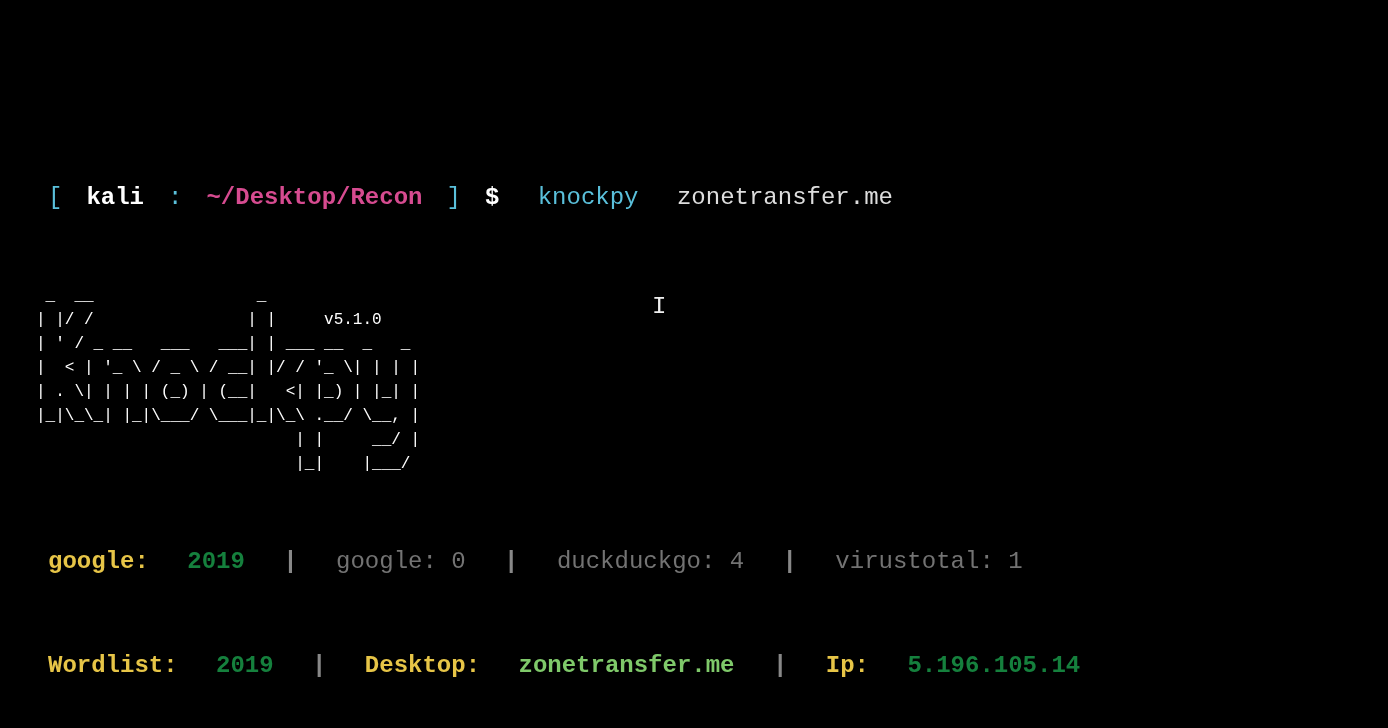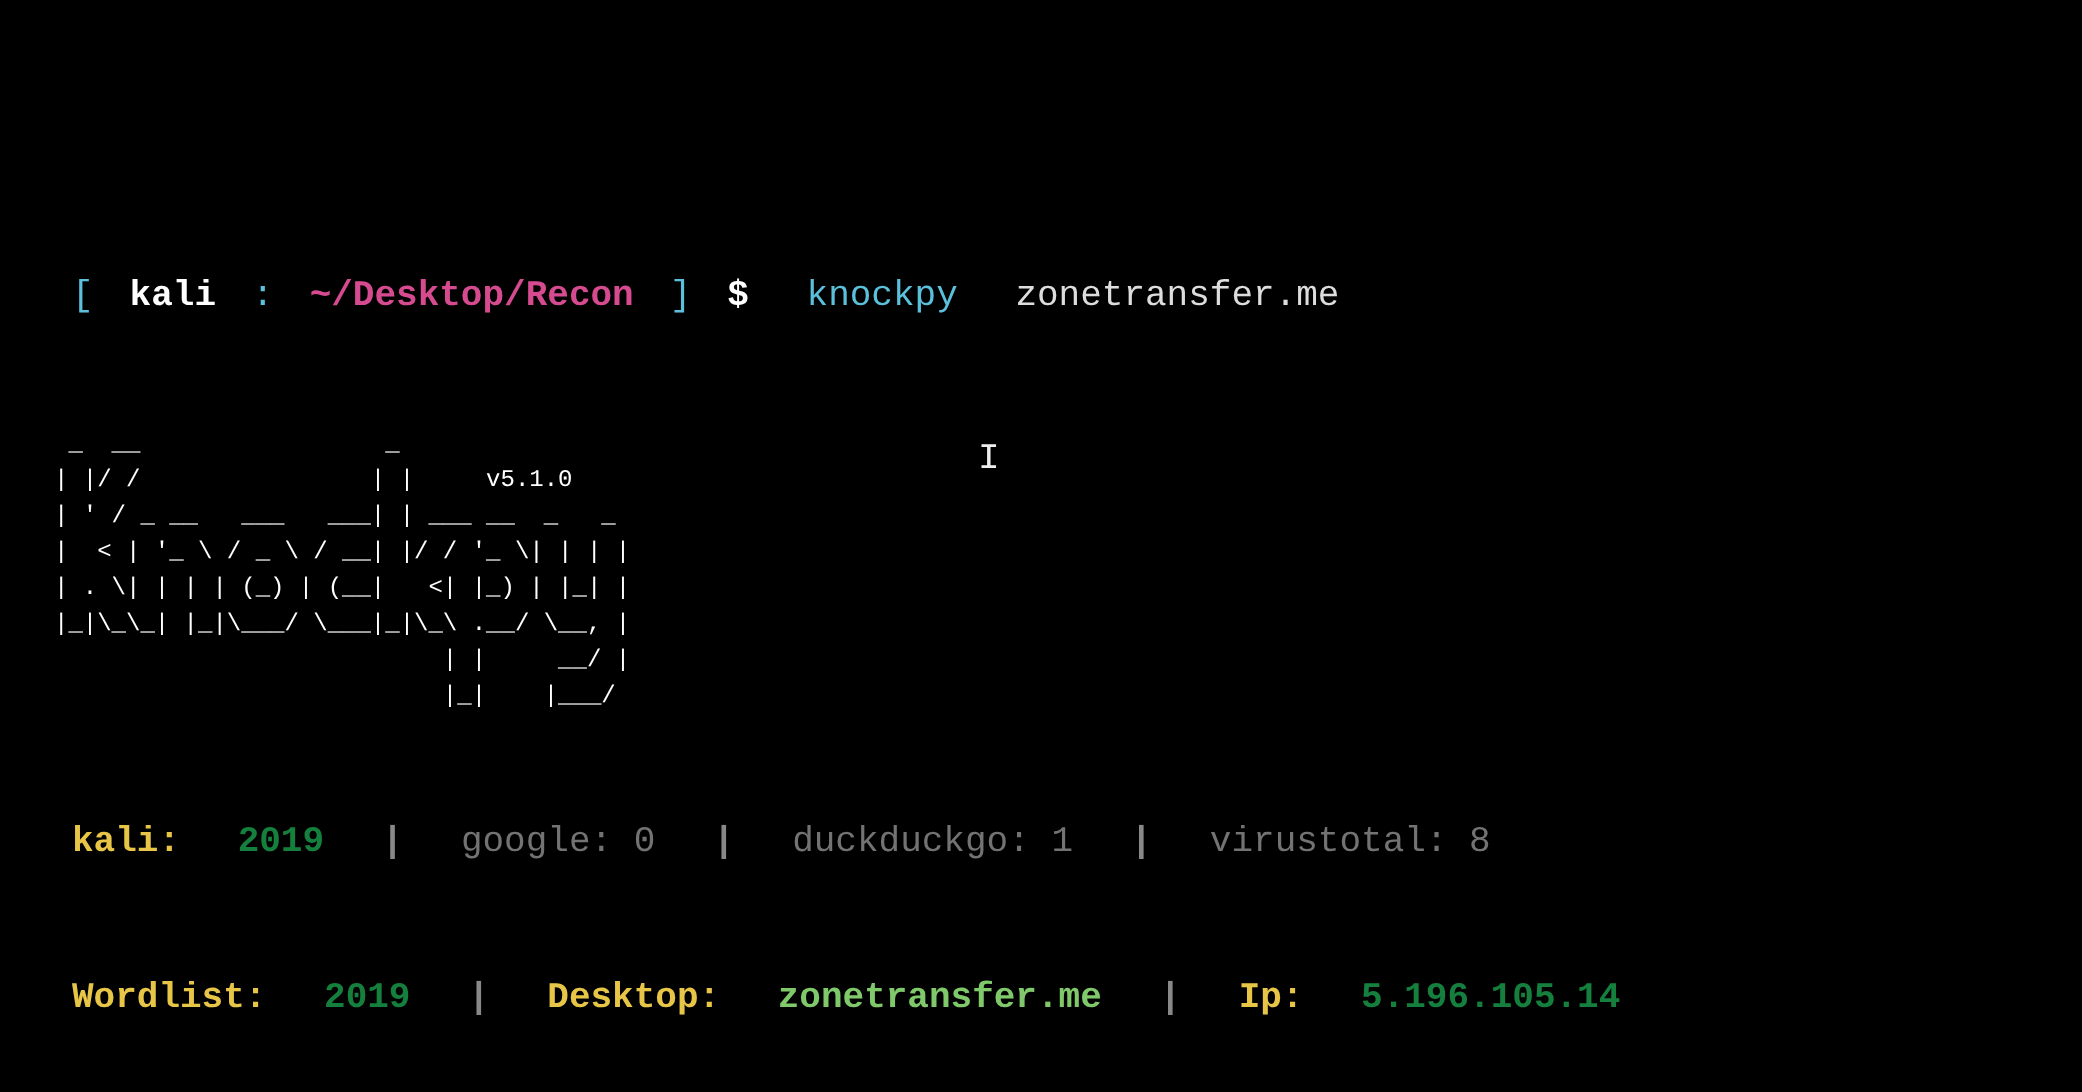--- a/index.html
+++ b/index.html
@@ -49,21 +49,21 @@
 
 <div class="prompt-line"><span class="bracket">[</span><span class="user">kali</span><span class="bracket">:</span><span class="path">~/Desktop/Recon</span><span class="bracket">]</span><span class="dollar">$</span> <span class="cmd">knockpy</span> <span class="arg">zonetransfer.me</span></div>
 <div class="ascii-art"> _  __                 _                
 | |/ /                | |     v5.1.0
 | ' / _ __   ___   ___| | ___ __  _   _ 
 |  &lt; | '_ \ / _ \ / __| |/ / '_ \| | | |
 | . \| | | | (_) | (__|   &lt;| |_) | |_| |
 |_|\_\_| |_|\___/ \___|_|\_\ .__/ \__, |
                            | |     __/ |
                            |_|    |___/ </div>
-<div class="stats-line"><span class="lbl-yellow">kali:</span> <span class="val-cyan">2019</span><span class="sep"> | </span><span class="plain">google: 0</span><span class="sep"> | </span><span class="plain">duckduckgo: 1</span><span class="sep"> | </span><span class="plain">virustotal: 8</span></div>
+<div class="stats-line"><span class="lbl-yellow">google:</span> <span class="val-cyan">2019</span><span class="sep"> | </span><span class="plain">google: 0</span><span class="sep"> | </span><span class="plain">duckduckgo: 4</span><span class="sep"> | </span><span class="plain">virustotal: 1</span></div>
 <div class="stats-line"><span class="lbl-yellow">Wordlist:</span> <span class="val-cyan">2019</span><span class="sep"> | </span><span class="lbl-yellow">Desktop:</span> <span class="val-green">zonetransfer.me</span><span class="sep"> | </span><span class="lbl-yellow">Ip:</span> <span class="val-cyan">5.196.105.14</span></div>
 
 
 
 
 
 <span class="cursor-mark" style="left:640px; top:277px;">I</span>
 
 
 

